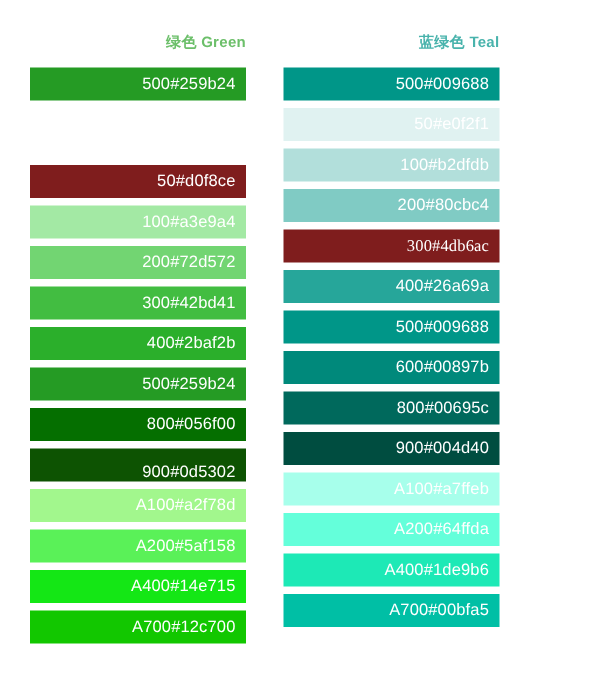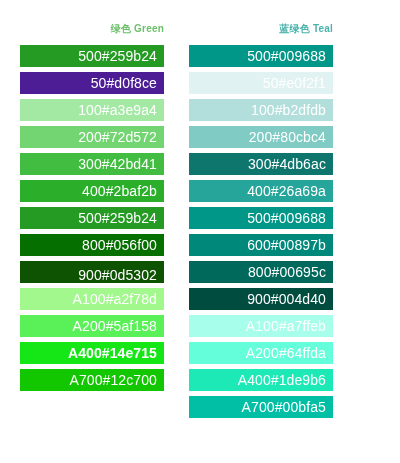--- a/index.html
+++ b/index.html
@@ -58,39 +58,39 @@
     display: flex;
     align-items: center;
     justify-content: flex-end;
     box-sizing: border-box;
     padding-right: 7px;
   }
   .swatch:last-child {
     margin-bottom: 0;
   }
   .swatch-label {
-    font-size: 14px;
+    font-size: 11px;
     color: #ffffff;
     white-space: nowrap;
     letter-spacing: 0.1px;
   }
 </style>
 </head>
 <body>
 
 <div class="palette-page">
   <div class="columns">
 
     <div class="column column-green">
       <div class="column-title title-green">绿色 Green</div>
       <div class="swatch-list">
           <div class="swatch" style="background: rgb(37, 155, 36);">
             <span class="swatch-label" style="color: rgb(255, 255, 255);">500#259b24</span>
           </div>
-          <div class="swatch" style="background: #4c1d95;">
+          <div class="swatch" style="background: #7f1d1d; margin-top: 38px;">
             <span class="swatch-label" style="color: rgb(255, 255, 255);">50#d0f8ce</span>
           </div>
           <div class="swatch" style="background: rgb(163, 233, 164);">
             <span class="swatch-label" style="color: rgb(255, 255, 255);">100#a3e9a4</span>
           </div>
           <div class="swatch" style="background: rgb(114, 213, 114);">
             <span class="swatch-label" style="color: rgb(255, 255, 255);">200#72d572</span>
           </div>
           <div class="swatch" style="background: rgb(66, 189, 65);">
             <span class="swatch-label" style="color: rgb(255, 255, 255);">300#42bd41</span>
@@ -106,21 +106,21 @@
           </div>
           <div class="swatch" style="background: rgb(13, 83, 2); align-items: flex-end;">
             <span class="swatch-label" style="color: rgb(255, 255, 255);">900#0d5302</span>
           </div>
           <div class="swatch" style="background: rgb(162, 247, 141);">
             <span class="swatch-label" style="color: rgb(255, 255, 255);">A100#a2f78d</span>
           </div>
           <div class="swatch" style="background: rgb(90, 241, 88);">
             <span class="swatch-label" style="color: rgb(255, 255, 255);">A200#5af158</span>
           </div>
-          <div class="swatch" style="background: rgb(20, 231, 21); font-weight: bold;">
+          <div class="swatch" style="background: rgb(20, 231, 21);">
             <span class="swatch-label" style="color: rgb(255, 255, 255);">A400#14e715</span>
           </div>
           <div class="swatch" style="background: rgb(18, 199, 0);">
             <span class="swatch-label" style="color: rgb(255, 255, 255);">A700#12c700</span>
           </div>
         </div>
     </div>
 
     <div class="column column-teal">
       <div class="column-title title-teal">蓝绿色 Teal</div>
@@ -130,21 +130,21 @@
           </div>
           <div class="swatch" style="background: rgb(224, 242, 241);">
             <span class="swatch-label" style="color: rgb(255, 255, 255);">50#e0f2f1</span>
           </div>
           <div class="swatch" style="background: rgb(178, 223, 219);">
             <span class="swatch-label" style="color: rgb(255, 255, 255);">100#b2dfdb</span>
           </div>
           <div class="swatch" style="background: rgb(128, 203, 196);">
             <span class="swatch-label" style="color: rgb(255, 255, 255);">200#80cbc4</span>
           </div>
-          <div class="swatch" style="background: #0f766e;">
+          <div class="swatch" style="background: #7f1d1d; font-family: Liberation Serif, serif;">
             <span class="swatch-label" style="color: rgb(255, 255, 255);">300#4db6ac</span>
           </div>
           <div class="swatch" style="background: rgb(38, 166, 154);">
             <span class="swatch-label" style="color: rgb(255, 255, 255);">400#26a69a</span>
           </div>
           <div class="swatch" style="background: rgb(0, 150, 136);">
             <span class="swatch-label" style="color: rgb(255, 255, 255);">500#009688</span>
           </div>
           <div class="swatch" style="background: rgb(0, 137, 123);">
             <span class="swatch-label" style="color: rgb(255, 255, 255);">600#00897b</span>

